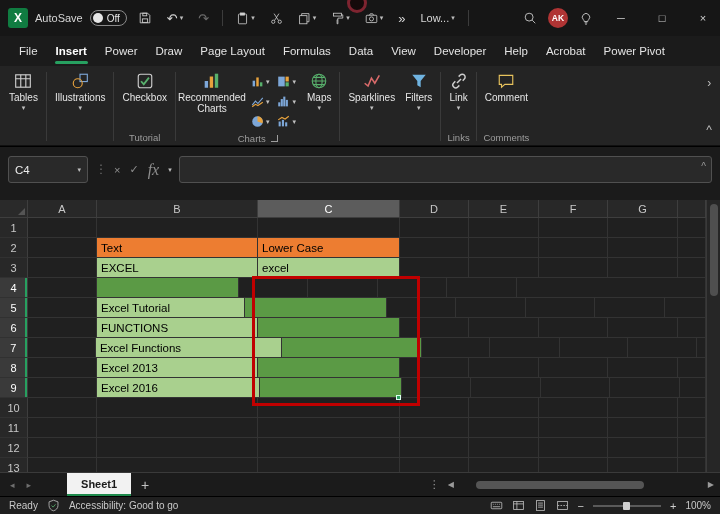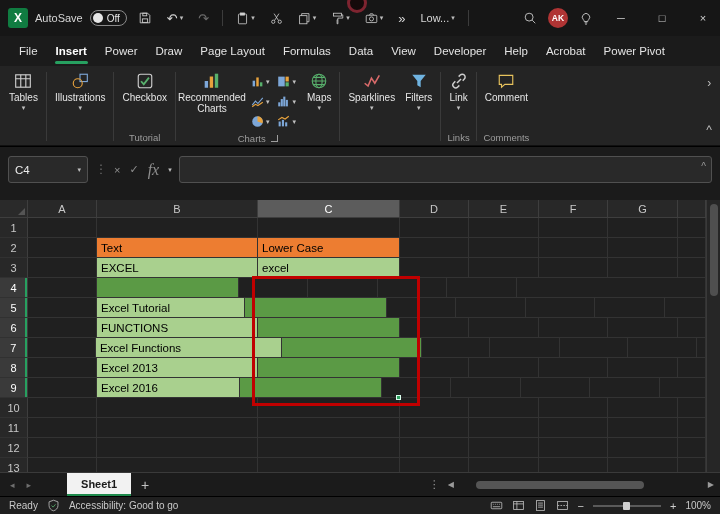--- a/index.html
+++ b/index.html
@@ -518,21 +518,21 @@
         <div class="g-c f-sel" style="width:142px"></div>
         <div class="g-c" style="width:69px"></div>
         <div class="g-c" style="width:70px"></div>
         <div class="g-c" style="width:69px"></div>
         <div class="g-c" style="width:70px"></div>
         <div class="g-c fill"></div>
       </div>
       <div class="g-row">
         <div class="g-rh sel">9</div>
         <div class="g-c" style="width:69px"></div>
-        <div class="g-c f-light" style="width:143px">Excel 2016</div>
+        <div class="g-c f-light" style="width:163px">Excel 2016</div>
         <div class="g-c f-sel" style="width:142px"></div>
         <div class="g-c" style="width:69px"></div>
         <div class="g-c" style="width:70px"></div>
         <div class="g-c" style="width:69px"></div>
         <div class="g-c" style="width:70px"></div>
         <div class="g-c fill"></div>
       </div>
       <div class="g-row">
         <div class="g-rh">10</div>
         <div class="g-c" style="width:69px"></div>

